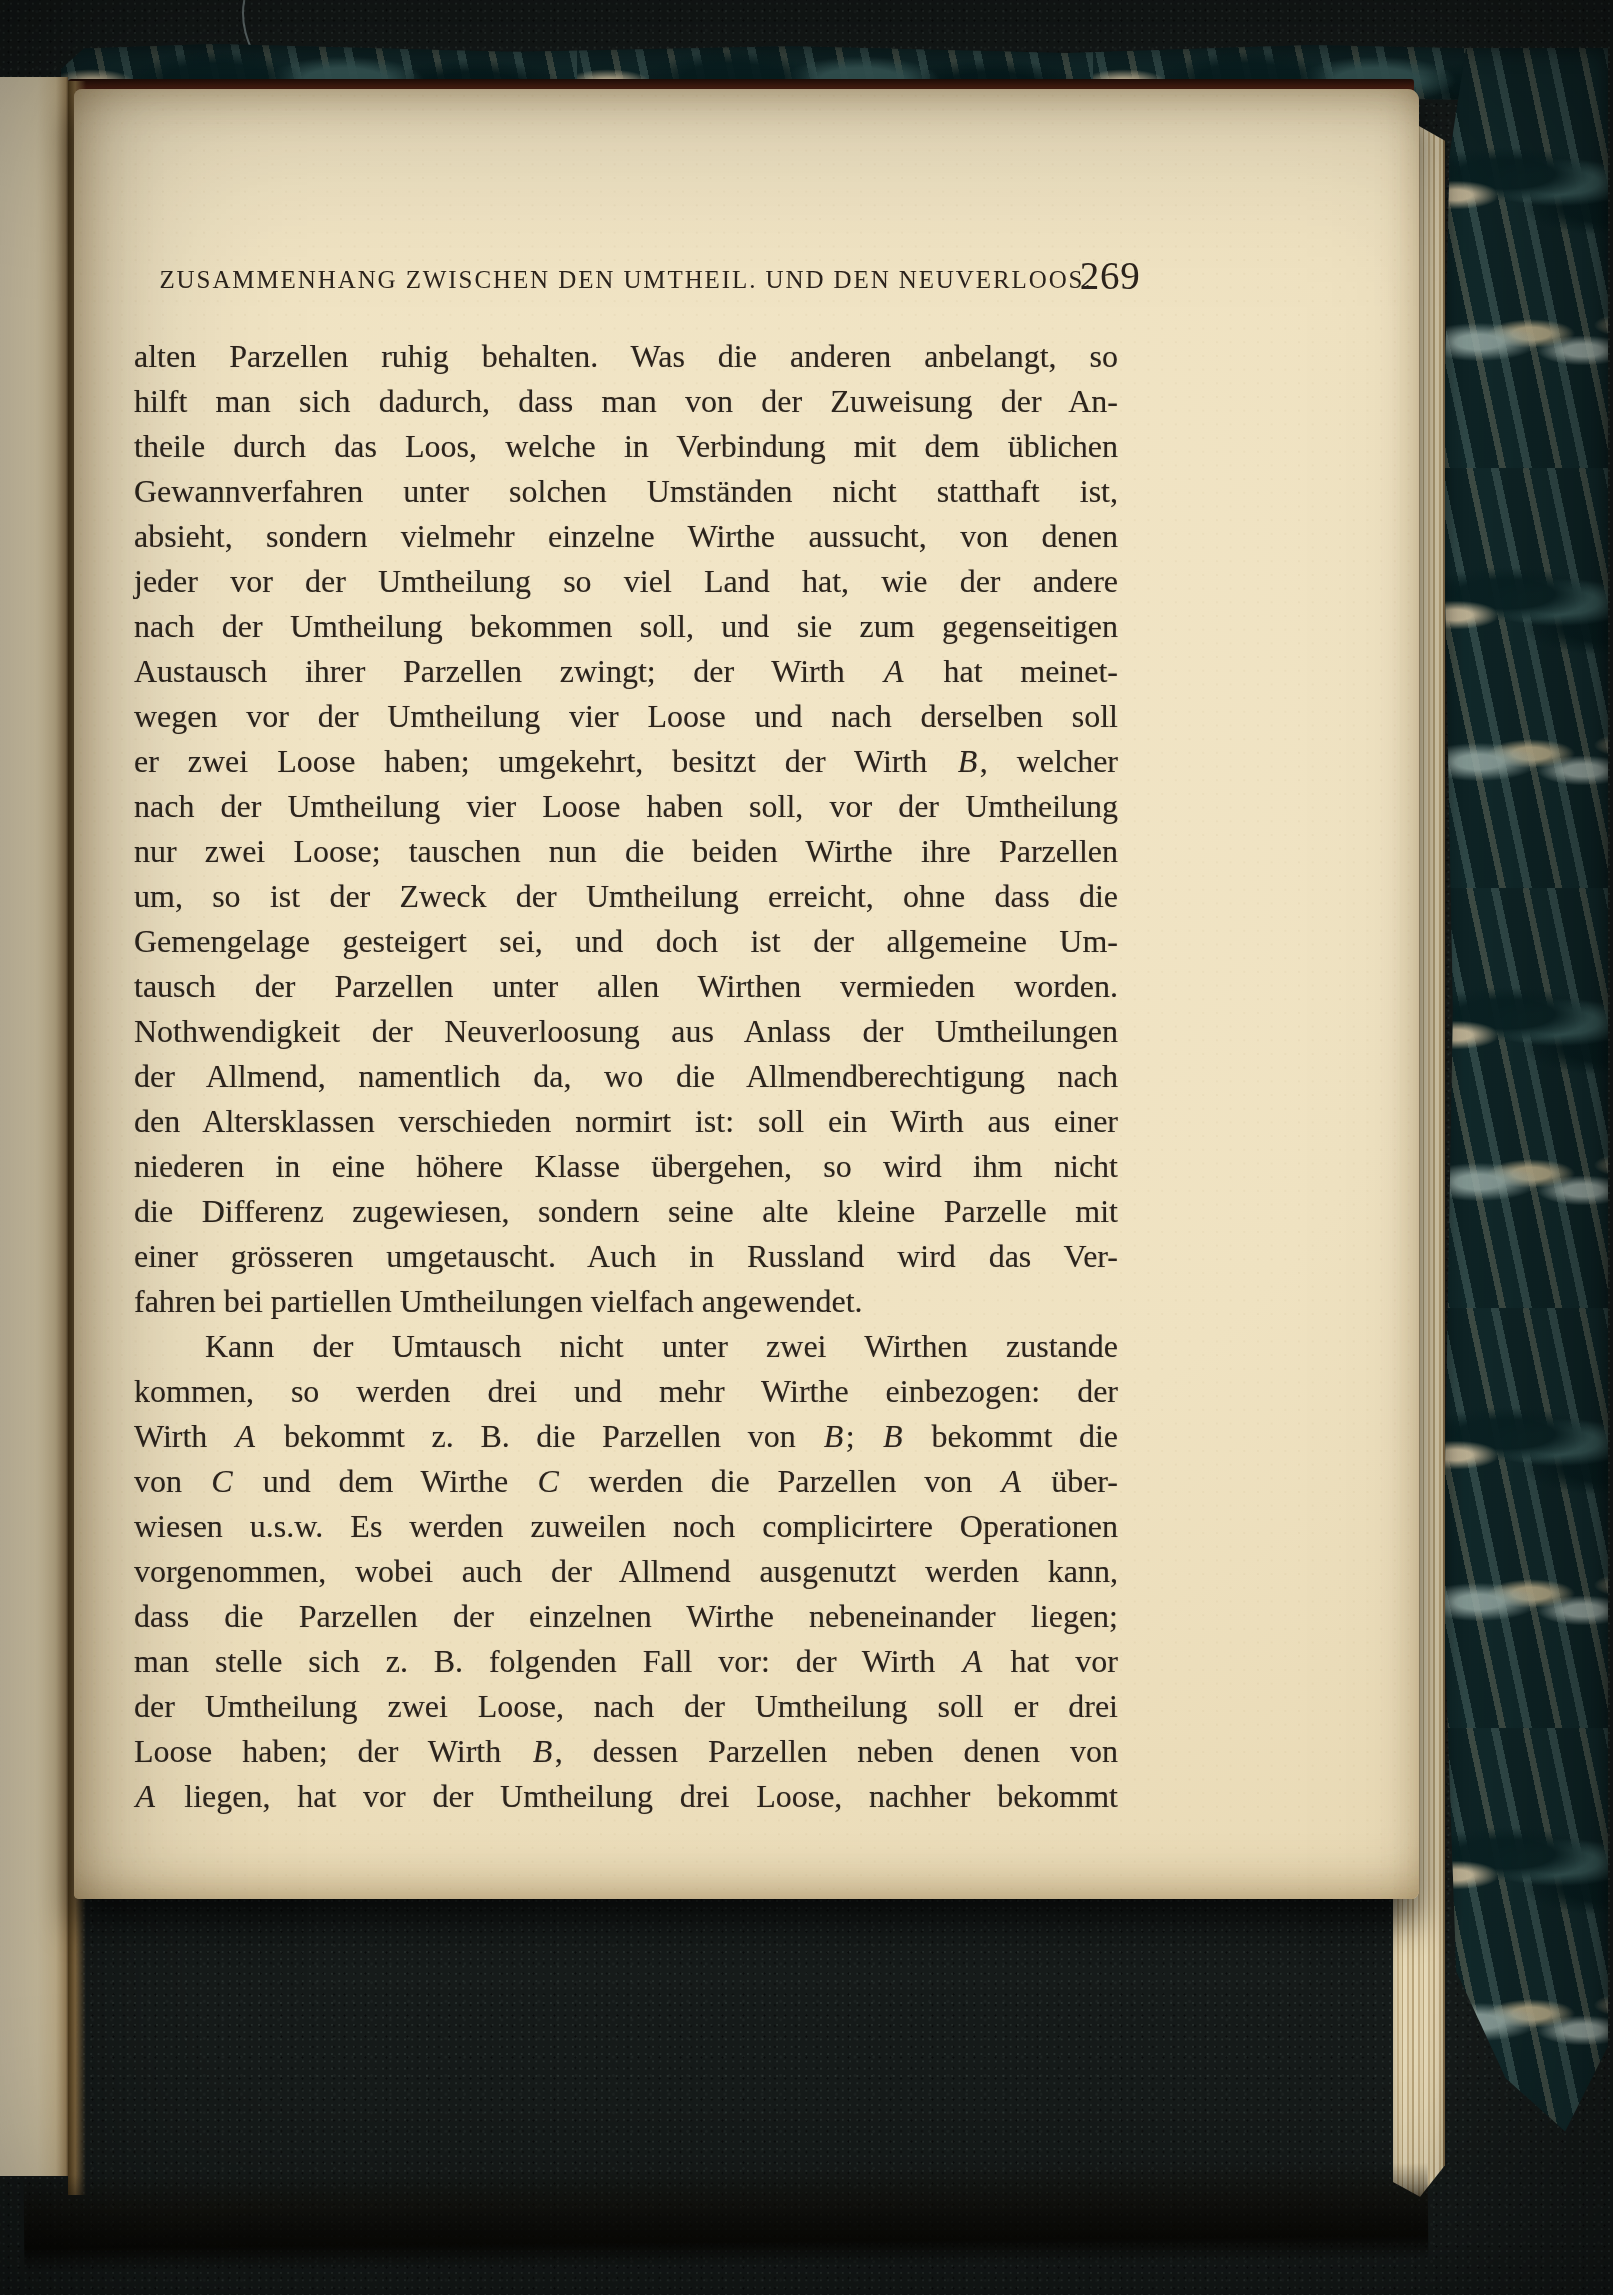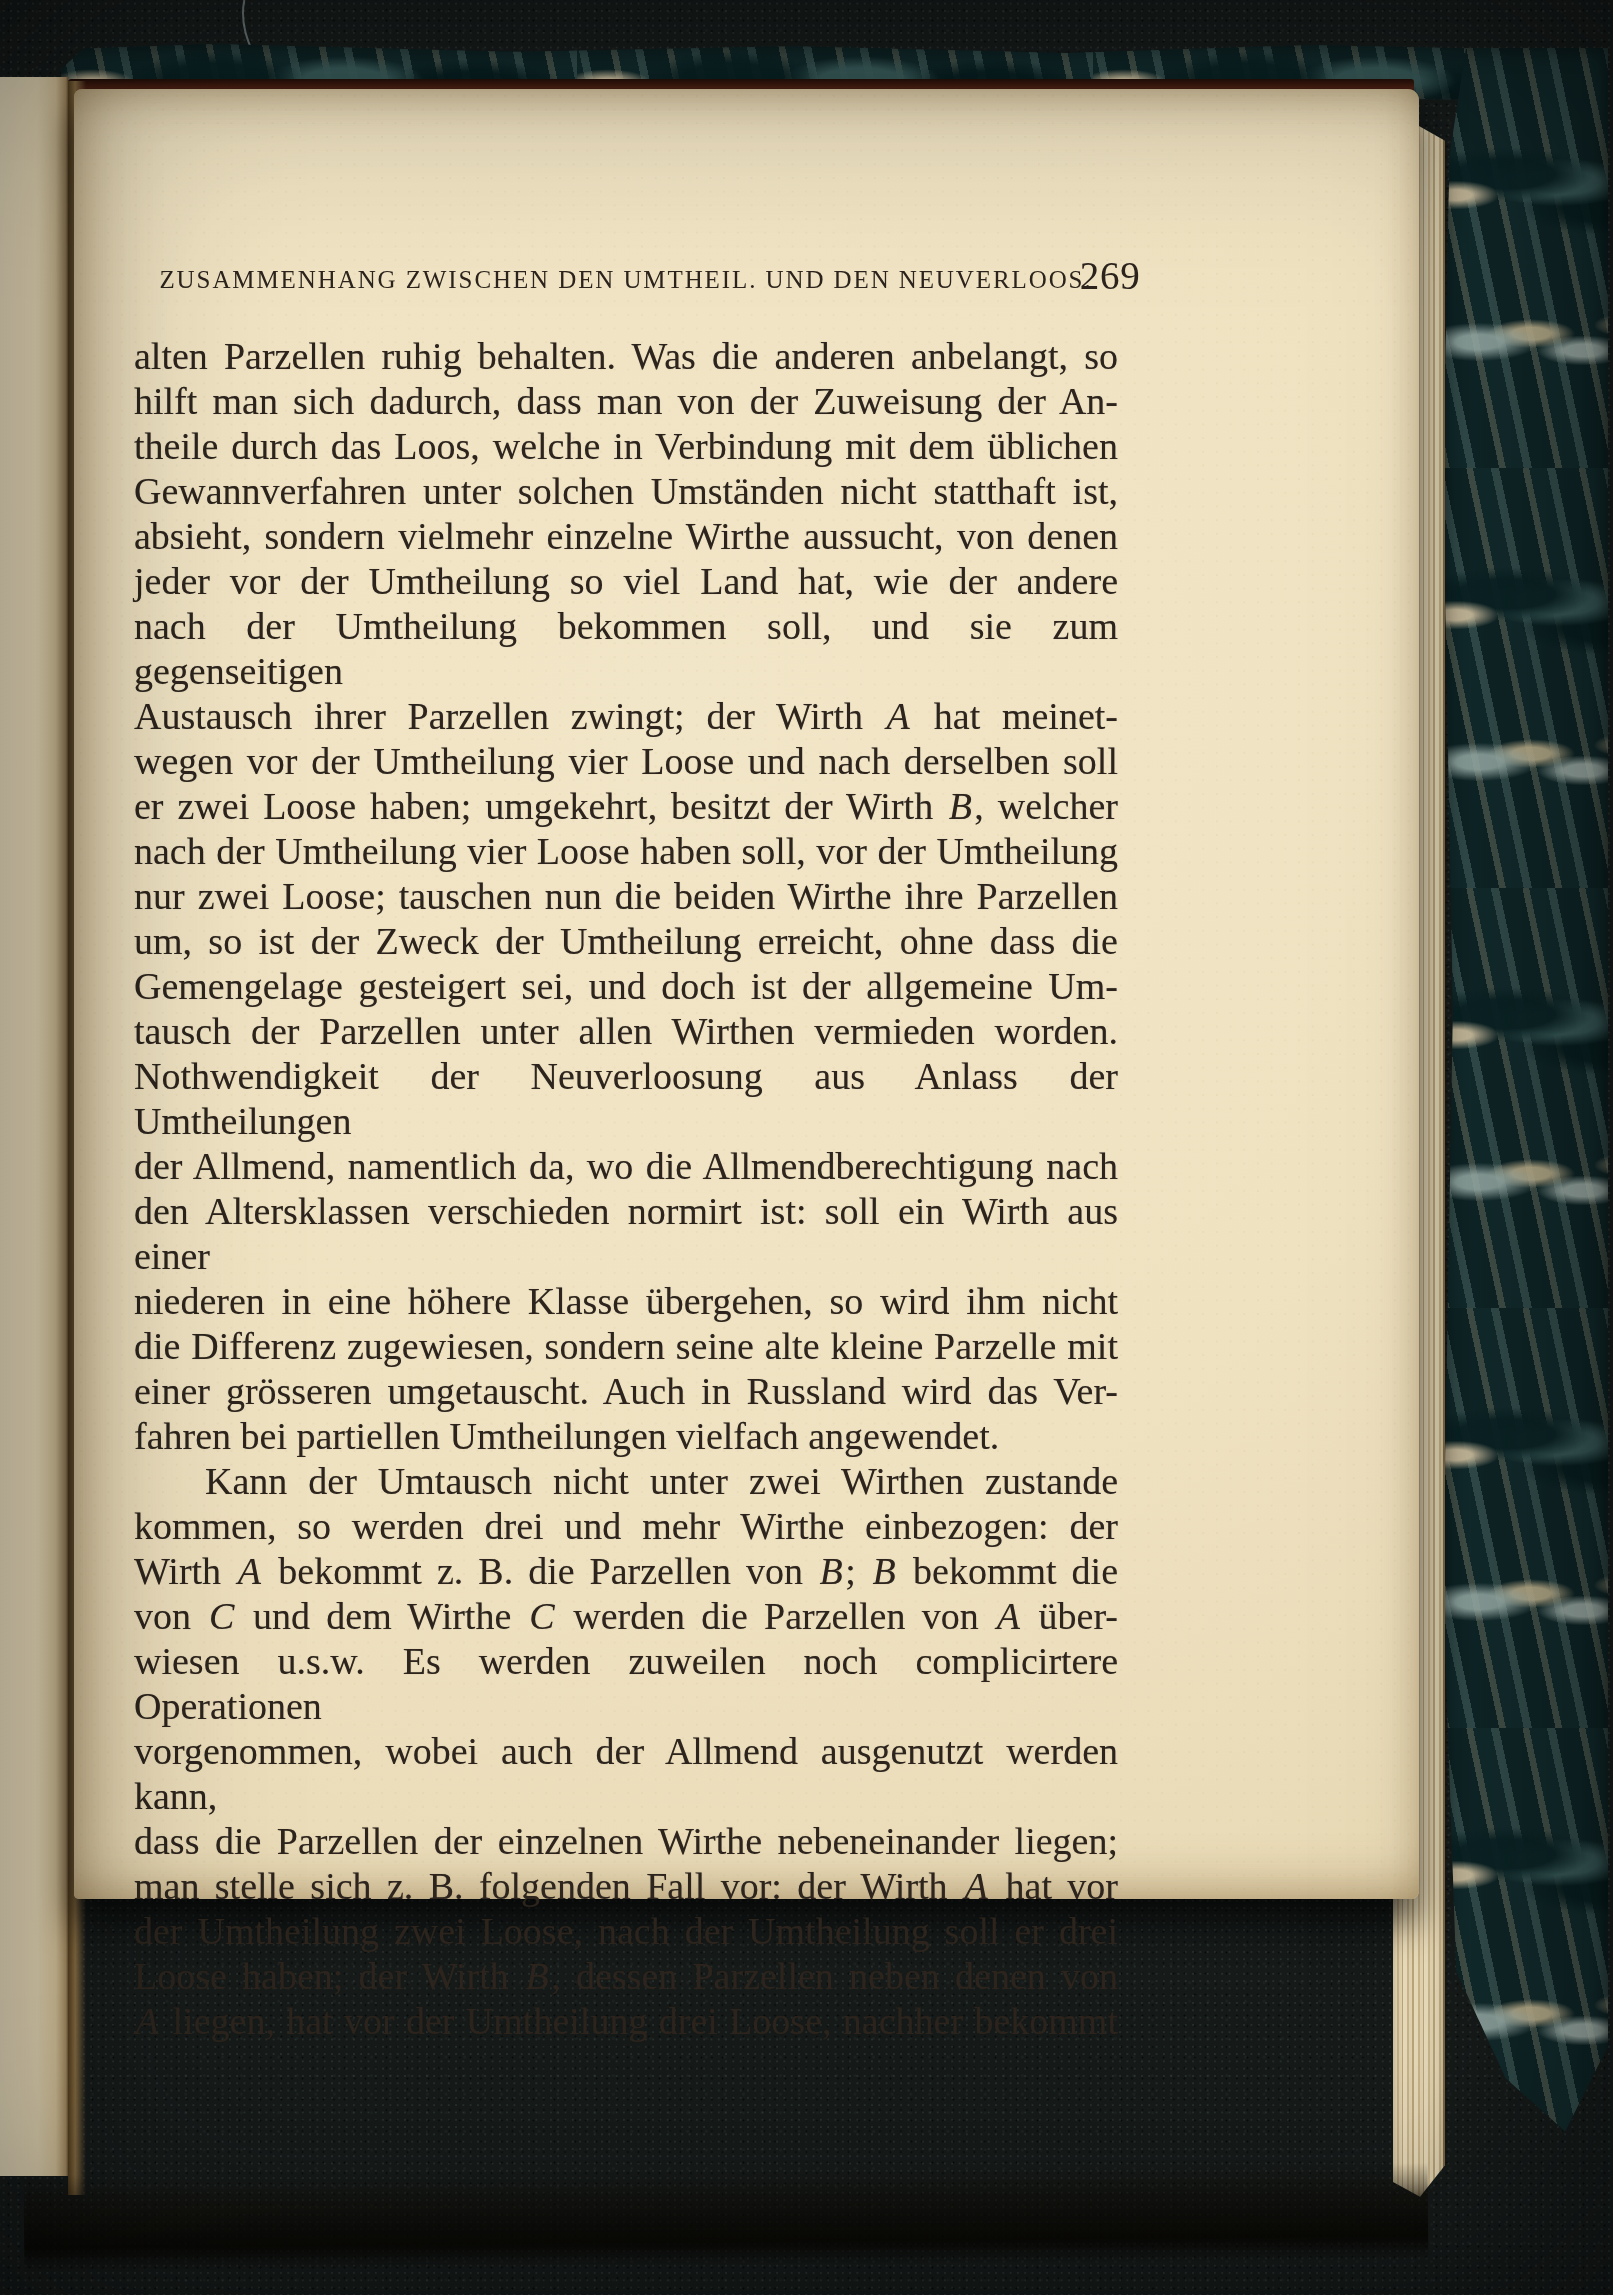--- a/index.html
+++ b/index.html
@@ -121,21 +121,21 @@
   .content{position:absolute;left:60px;top:166px;width:984px;color:var(--ink);}
   .running-head{position:relative;height:47px;}
   .rh-title{
     position:absolute;left:50%;top:11.3px;transform:translateX(-50%);
     font-size:25px;letter-spacing:1.9px;white-space:nowrap;color:var(--ink);
   }
   .rh-num{position:absolute;right:-22.6px;top:-1.6px;font-size:39px;letter-spacing:0.8px;color:var(--ink);}
   .text-block{margin-top:32px;}
   .para{margin:0;}
   .line{
-    width:100%;line-height:45px;font-size:38px;
+    width:100%;line-height:45px;font-size:32px;
     text-align:justify;text-align-last:justify;
     white-space:normal;overflow:visible;
     color:var(--ink);
     text-shadow:0 0 0.8px rgba(44,36,29,.35);
   }
   .line.last-left{text-align-last:left;}
   .line.indent{text-indent:71px;}
   .line i{font-style:italic;letter-spacing:0.8px;padding:0 1.6px;}
 
   

